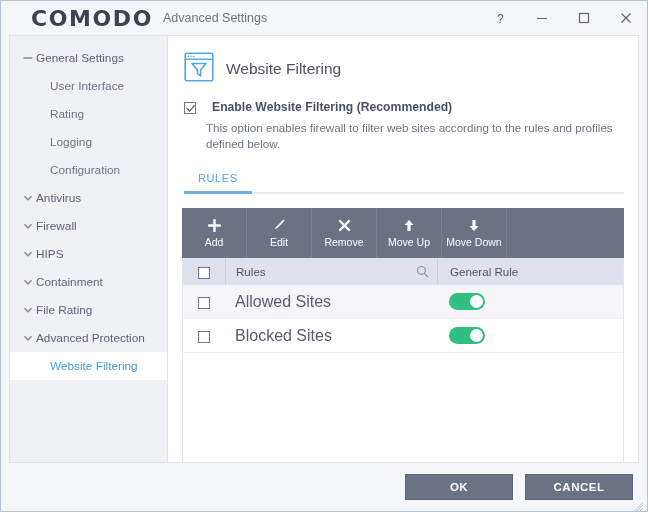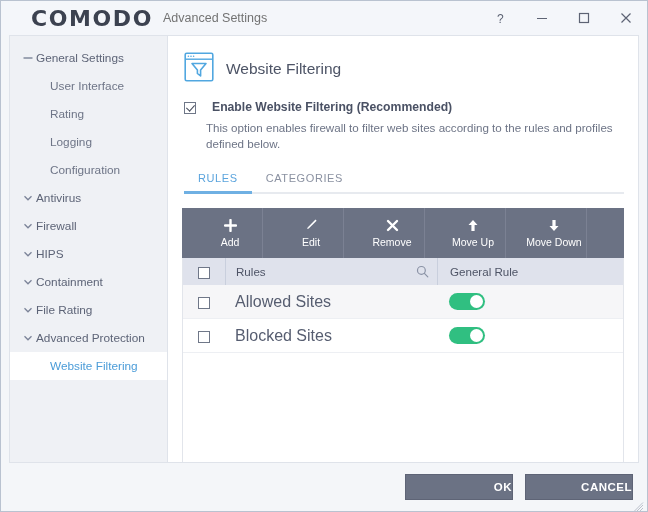--- a/index.html
+++ b/index.html
@@ -214,21 +214,20 @@
     width: 64px;
     display: flex;
     flex-direction: column;
     align-items: center;
     justify-content: center;
     gap: 4px;
     border-right: 1px solid #7b8193;
     color: #ffffff;
     font-size: 10.5px;
     cursor: default;
-    margin-left: 16px;
   }
   .tbtn .ticon {
     height: 14px;
     display: flex;
     align-items: center;
     justify-content: center;
     color: #ffffff;
   }
   .tfill { flex: 1; }
 
@@ -322,21 +321,21 @@
   .fbtn {
     width: 108px;
     height: 26px;
     background: #6b7284;
     color: #fff;
     font-size: 11.5px;
     font-weight: bold;
     letter-spacing: 0.5px;
     display: flex;
     align-items: center;
-    justify-content: flex-end;
+    justify-content: center;
     border: 1px solid #5e6476;
     box-sizing: border-box;
     cursor: default;
   }
   .grip {
     position: absolute;
     right: 3px;
     bottom: 3px;
     width: 10px;
     height: 10px;
@@ -469,23 +468,20 @@
 
       <div class="enable-row">
         <span class="cbox checked"></span>
         <span class="enable-label">Enable Website Filtering (Recommended)</span>
       </div>
       <div class="desc">This option enables firewall to filter web sites according to the rules and profiles defined below.</div>
 
       <div class="tabs">
         <div class="tab active">
           <span>RULES</span>
-        </div>
-        <div class="tab">
-          <span>CATEGORIES</span>
         </div>
       </div>
 
       <div class="toolbar">
         <div class="tbtn">
           <span class="ticon">
             <svg width="13" height="13" viewBox="0 0 13 13">
                 <path d="M6.5 1 V12 M1 6.5 H12" stroke="#ffffff" stroke-width="2.4" stroke-linecap="round"></path>
               </svg>
           </span>

